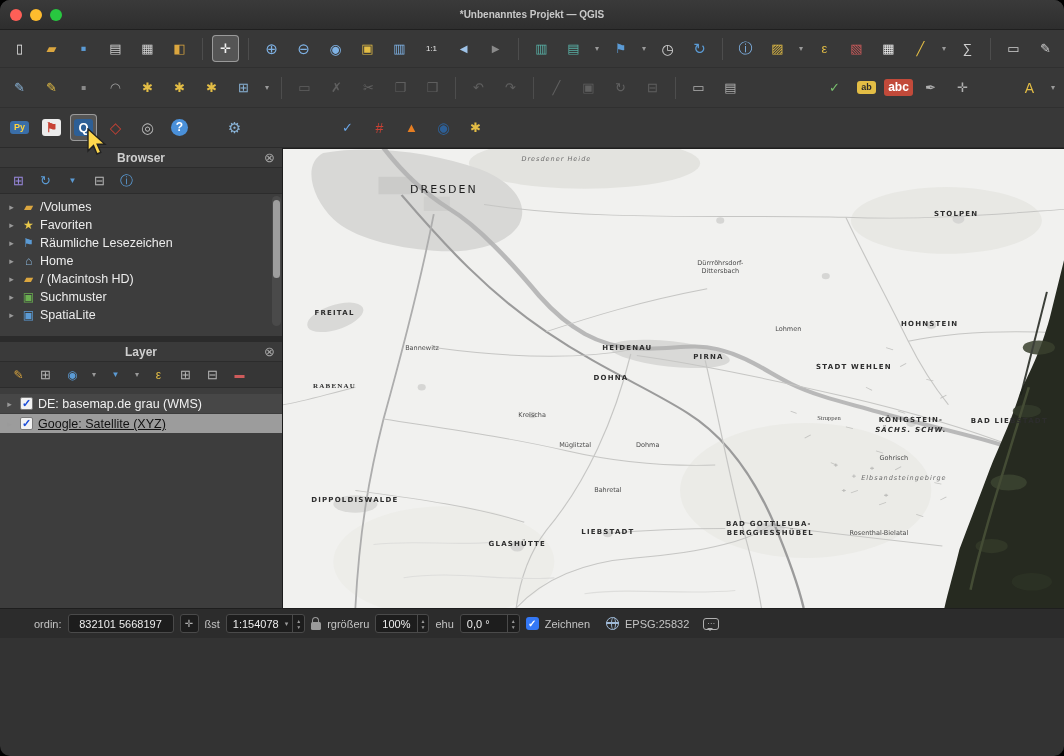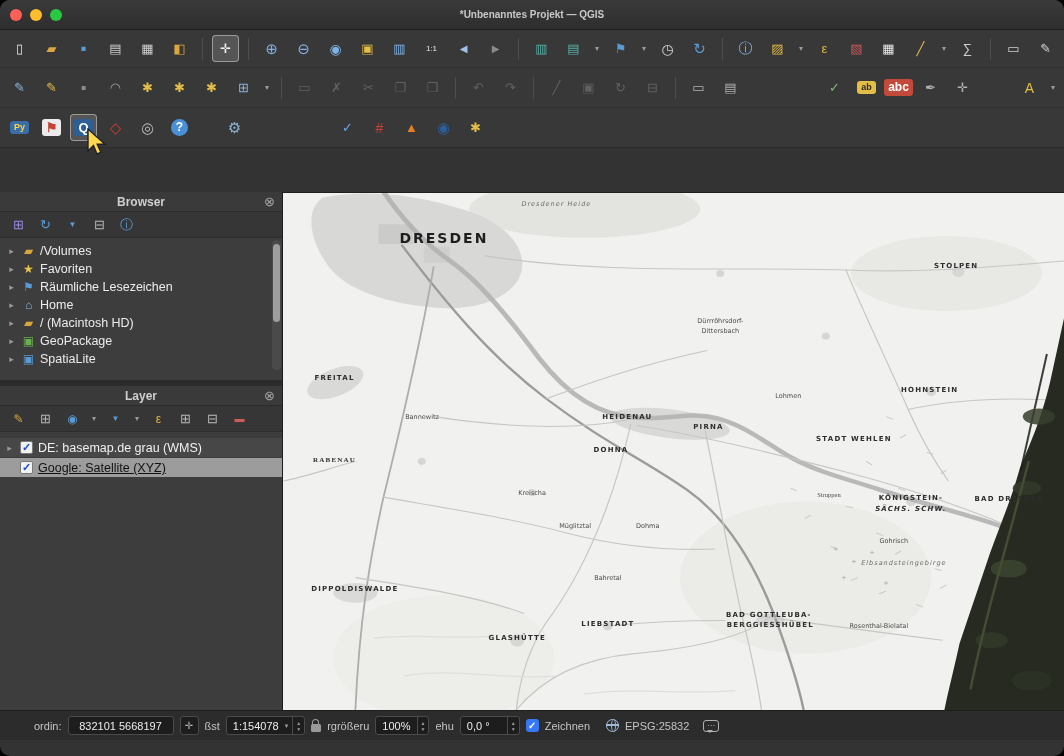--- a/index.html
+++ b/index.html
@@ -26,21 +26,21 @@
   .tb-icon.small{width:21px;height:21px;font-size:12px;}
   .tb-icon.sel{background:#555;box-shadow:inset 0 0 0 1px #9a9a9a;}
   .tb-icon.dis{opacity:.4;}
   .tb-icon .chip{padding:1px 4px;border-radius:3px;font-weight:bold;line-height:1.2;}
   .tb-icon .chip.round{width:17px;height:17px;padding:0;border-radius:50%;display:flex;align-items:center;justify-content:center;}
   .tb-sep{width:1px;height:22px;background:#4d4d4d;margin:0 4px;flex:0 0 auto;}
   .tb-caret{width:10px;color:#9a9a9a;font-size:8px;display:flex;align-items:center;justify-content:center;flex:0 0 auto;}
   .tb-gap{flex:0 0 auto;}
   .tb-spacer{flex:1 1 auto;}
   
-  .main{display:flex;height:518px;margin-top:44px;}
+  .main{display:flex;height:460px;}
   .left{width:283px;background:#333;display:flex;flex-direction:column;border-right:1px solid #1c1c1c;}
   .panel-header{height:20px;display:flex;align-items:center;justify-content:center;position:relative;background:#3a3a3a;border-bottom:1px solid #2c2c2c;}
   .panel-title{font-size:12px;font-weight:bold;color:#cfcfcf;}
   .panel-close{position:absolute;right:7px;top:2px;font-size:13px;color:#a8a8a8;cursor:default;}
   .panel-toolbar{height:26px;display:flex;align-items:center;gap:6px;padding:0 8px;background:#363636;border-bottom:1px solid #2c2c2c;}
   .browser-panel{height:188px;display:flex;flex-direction:column;}
   .tree{position:relative;flex:1;background:#3d3d3d;padding:4px 0 0 4px;overflow:hidden;}
   .tree-row{height:18px;display:flex;align-items:center;gap:4px;font-size:12.5px;color:#ececec;padding-left:2px;}
   .twisty{width:11px;color:#9a9a9a;font-size:9px;text-align:center;}
   .tree-ico{width:15px;text-align:center;font-size:12px;}
@@ -53,21 +53,21 @@
   .layer-row.selected{background:#9c9c9c;color:#121212;}
   .cb{width:13px;height:13px;background:#f2f2f2;border:1px solid #7a7a7a;border-radius:2px;color:#1d4ed8;font-size:11px;font-weight:bold;display:flex;align-items:center;justify-content:center;line-height:1;}
   .layer-label{white-space:nowrap;}
   .layer-row.selected .layer-label{font-weight:normal;}
   .layer-label.u{text-decoration:underline;}
   
   .map{position:relative;flex:1;background:#f1f1ef;overflow:hidden;border-top:1px solid #1f1f1f;}
   .map svg{position:absolute;inset:0;width:100%;height:100%;}
   #map-labels{position:absolute;inset:0;pointer-events:none;}
   .lbl{position:absolute;transform:translate(-50%,-50%);white-space:nowrap;font-family:"DejaVu Sans",sans-serif;}
-  .lbl.major{font-size:14px;font-weight:bold;letter-spacing:2px;color:#1e1e1e;}
+  .lbl.major{font-size:11px;font-weight:normal;letter-spacing:2px;color:#1e1e1e;}
   .lbl.city{font-size:7px;font-weight:bold;letter-spacing:1.2px;color:#2d2d2d;}
   .lbl.small{font-size:6.5px;color:#4c4c4c;}
   .lbl.area{font-size:6.5px;font-style:italic;letter-spacing:1px;color:#6a6a6a;}
   
   .statusbar{height:30px;background:#2c2c2c;border-top:1px solid #1e1e1e;display:flex;align-items:center;padding:0 8px;gap:6px;font-size:11px;color:#cfcfcf;}
   .sb-search{width:200px;height:20px;background:#3b3b3b;border:1px solid #525252;border-radius:6px;display:flex;align-items:center;gap:5px;padding:0 7px;}
   .mag{width:8px;height:8px;border:1.5px solid #8f8f8f;border-radius:50%;position:relative;flex:0 0 auto;}
   .mag::after{content:'';position:absolute;width:5px;height:1.5px;background:#8f8f8f;transform:rotate(45deg);right:-4px;bottom:-1px;}
   .sb-search input{flex:1;background:transparent;border:none;outline:none;color:#bdbdbd;font-size:11px;font-family:"Liberation Sans",sans-serif;}
   .sb-search input::placeholder{color:#9a9a9a;}
@@ -386,21 +386,21 @@
               <span class="tree-label">Home</span>
             </div>
             <div class="tree-row">
               <span class="twisty">▸</span>
               <span class="tree-ico" style="color: rgb(219, 166, 63);">▰</span>
               <span class="tree-label">/ (Macintosh HD)</span>
             </div>
             <div class="tree-row">
               <span class="twisty">▸</span>
               <span class="tree-ico" style="color: rgb(106, 175, 80);">▣</span>
-              <span class="tree-label">GeoPackage</span>
+              <span class="tree-label">Suchmuster</span>
             </div>
             <div class="tree-row">
               <span class="twisty">▸</span>
               <span class="tree-ico" style="color: rgb(91, 155, 213);">▣</span>
               <span class="tree-label">SpatiaLite</span>
             </div>
           </div>
       </div>
 
       <div class="panel-divider"></div>
@@ -560,21 +560,21 @@
           <span class="lbl small" style="left: 17.8%; top: 43.3%;">Bannewitz</span>
           <span class="lbl city" style="left: 44.1%; top: 43.3%;">HEIDENAU</span>
           <span class="lbl city" style="left: 53.2%; top: 45.3%; padding-left: 20px;">PIRNA</span>
           <span class="lbl city" style="left: 73.1%; top: 47.6%;">STADT WEHLEN</span>
           <span class="lbl city" style="left: 42%; top: 49.8%;">DOHNA</span>
           <span class="lbl city" style="left: 6.6%; top: 51.7%; font-family: Liberation Serif, serif;">RABENAU</span>
           <span class="lbl small" style="left: 31.9%; top: 58%;">Kreischa</span>
           <span class="lbl small" style="left: 69.9%; top: 58.3%; font-family: Liberation Serif, serif;">Struppen</span>
           <span class="lbl city" style="left: 80.4%; top: 59%;">KÖNIGSTEIN-</span>
           <span class="lbl city" style="left: 80.4%; top: 61.2%; font-style: italic;">SÄCHS. SCHW.</span>
-          <span class="lbl city" style="left: 93%; top: 59.2%;">BAD DRESDEN</span>
+          <span class="lbl city" style="left: 93%; top: 59.2%;">BAD LIEBSTADT</span>
           <span class="lbl small" style="left: 37.4%; top: 64.4%;">Müglitztal</span>
           <span class="lbl small" style="left: 46.7%; top: 64.4%;">Dohma</span>
           <span class="lbl small" style="left: 78.2%; top: 67.3%;">Gohrisch</span>
           <span class="lbl area" style="left: 79.5%; top: 71.6%;">Elbsandsteingebirge</span>
           <span class="lbl small" style="left: 41.6%; top: 74.4%;">Bahretal</span>
           <span class="lbl city" style="left: 9.2%; top: 76.5%;">DIPPOLDISWALDE</span>
           <span class="lbl city" style="left: 62.2%; top: 81.6%;">BAD GOTTLEUBA-</span>
           <span class="lbl city" style="left: 62.4%; top: 83.6%;">BERGGIESSHÜBEL</span>
           <span class="lbl city" style="left: 41.6%; top: 83.4%;">LIEBSTADT</span>
           <span class="lbl small" style="left: 76.3%; top: 83.7%;">Rosenthal-Bielatal</span>

